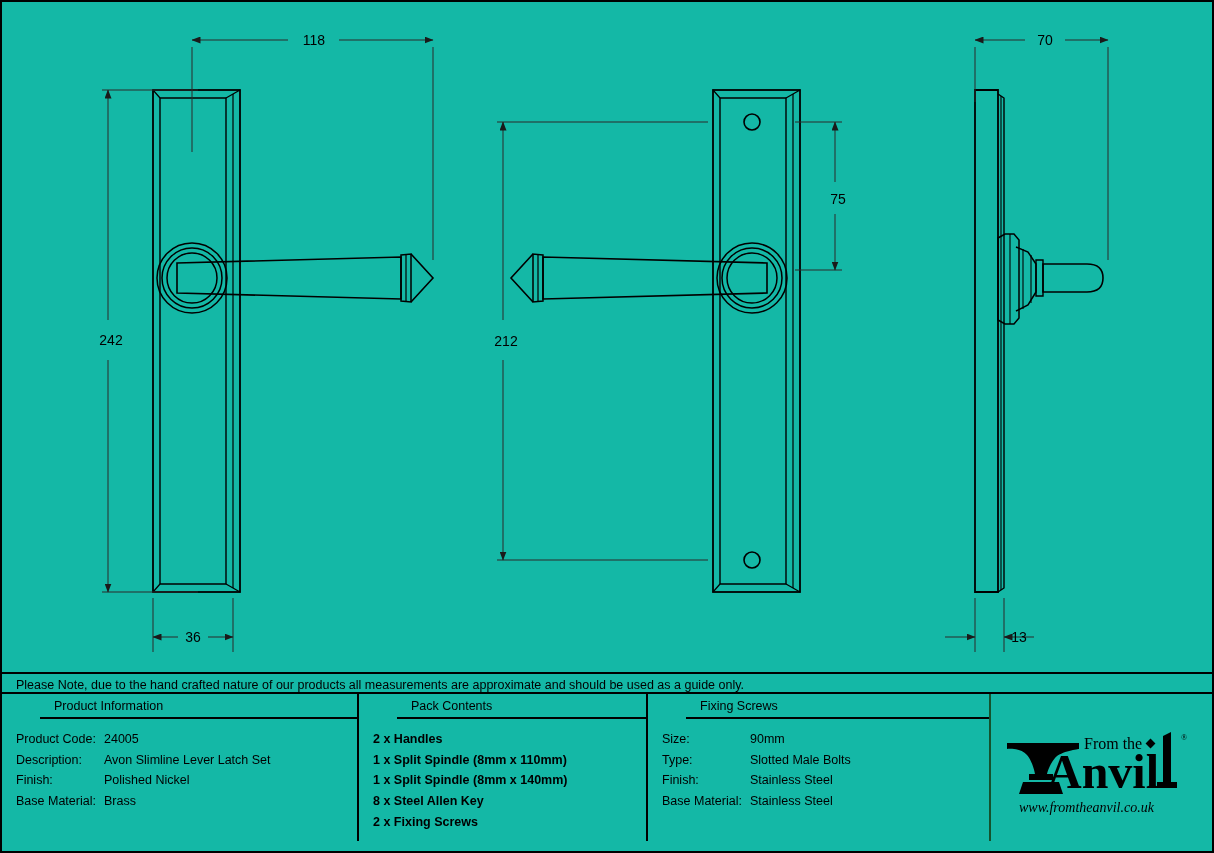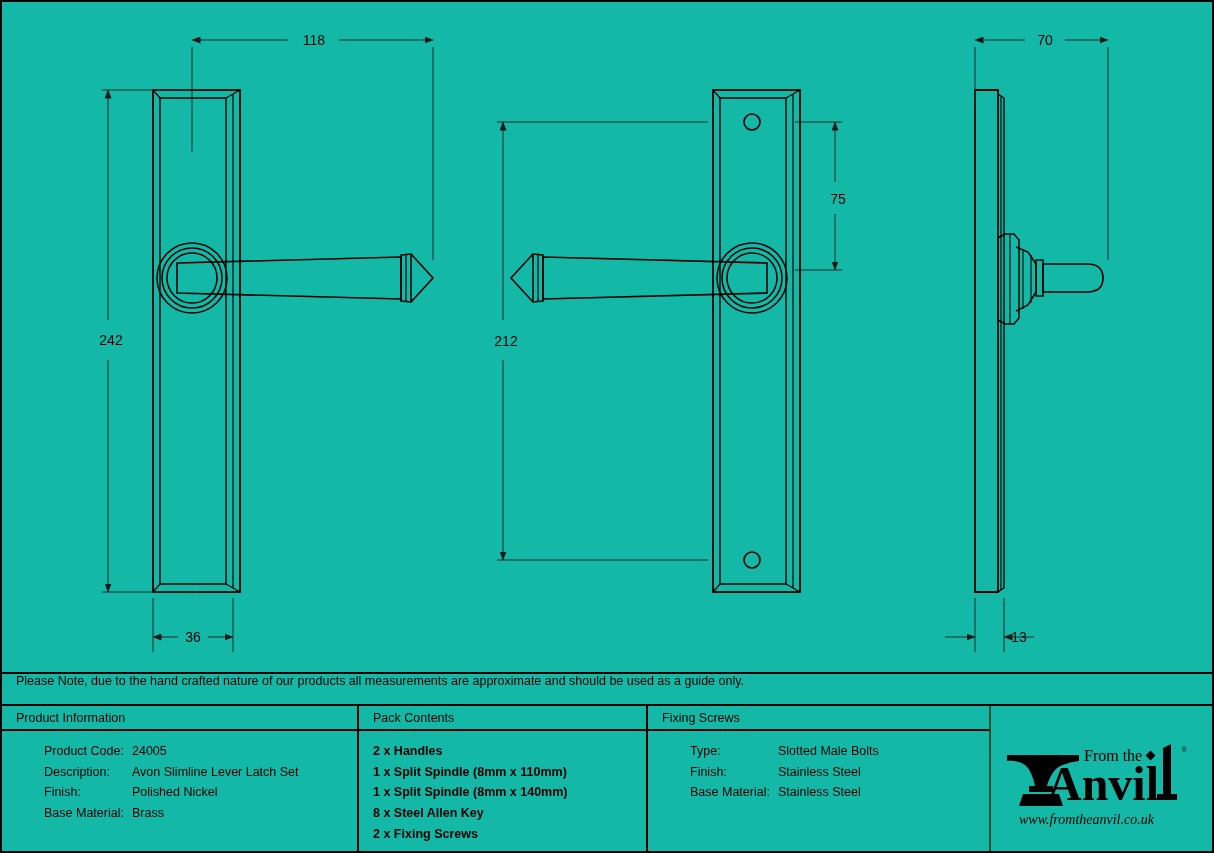--- a/index.html
+++ b/index.html
@@ -30,25 +30,25 @@
   
   #info-table {
     position: absolute;
     left: 0;
     top: 670px;
     width: 1210px;
     height: 181px;
     box-sizing: border-box;
   }
   .note-row {
-    height: 34px;
+    height: 22px;
     border-top: 2px solid #000;
     border-bottom: 2px solid #000;
     display: flex;
-    align-items: flex-start;
+    align-items: flex-end;
     padding-left: 14px;
     font-size: 12.5px;
     box-sizing: border-box;
   }
   .table-body {
     display: flex;
     height: 147px;
     box-sizing: border-box;
   }
   .col {
@@ -60,29 +60,29 @@
   .col-fix   { width: 343px; border-right: 2px solid #14532d; }
   .col-logo  { width: 211px; }
   .col-head {
     height: 25px;
     border-bottom: 2px solid #000;
     display: flex;
     align-items: center;
     padding-left: 14px;
     font-size: 12.5px;
     box-sizing: border-box;
+    margin-left: 38px;
   }
   .col-content {
     padding: 10px 0 0 14px;
     font-size: 12.5px;
   }
   .kv {
     display: flex;
     line-height: 20.7px;
-    margin-left: 28px;
   }
   .kv .k { width: 88px; flex: 0 0 88px; }
   .kv .v { }
   .plain-line { line-height: 20.7px; font-weight: bold; }
   
   .logo-wrap {
     position: absolute;
     left: 14px;
     top: 36px;
     width: 183px;
@@ -274,20 +274,24 @@
           <div class="plain-line">2 x Fixing Screws</div>
         </div>
       </div>
 
       <div class="col col-fix">
         <div class="col-head">
           <span>Fixing Screws</span>
         </div>
         <div class="col-content">
           <div class="kv">
+            <span class="k">Size:</span>
+            <span class="v">90mm</span>
+          </div>
+          <div class="kv">
             <span class="k">Type:</span>
             <span class="v">Slotted Male Bolts</span>
           </div>
           <div class="kv">
             <span class="k">Finish:</span>
             <span class="v">Stainless Steel</span>
           </div>
           <div class="kv">
             <span class="k">Base Material:</span>
             <span class="v">Stainless Steel</span>

